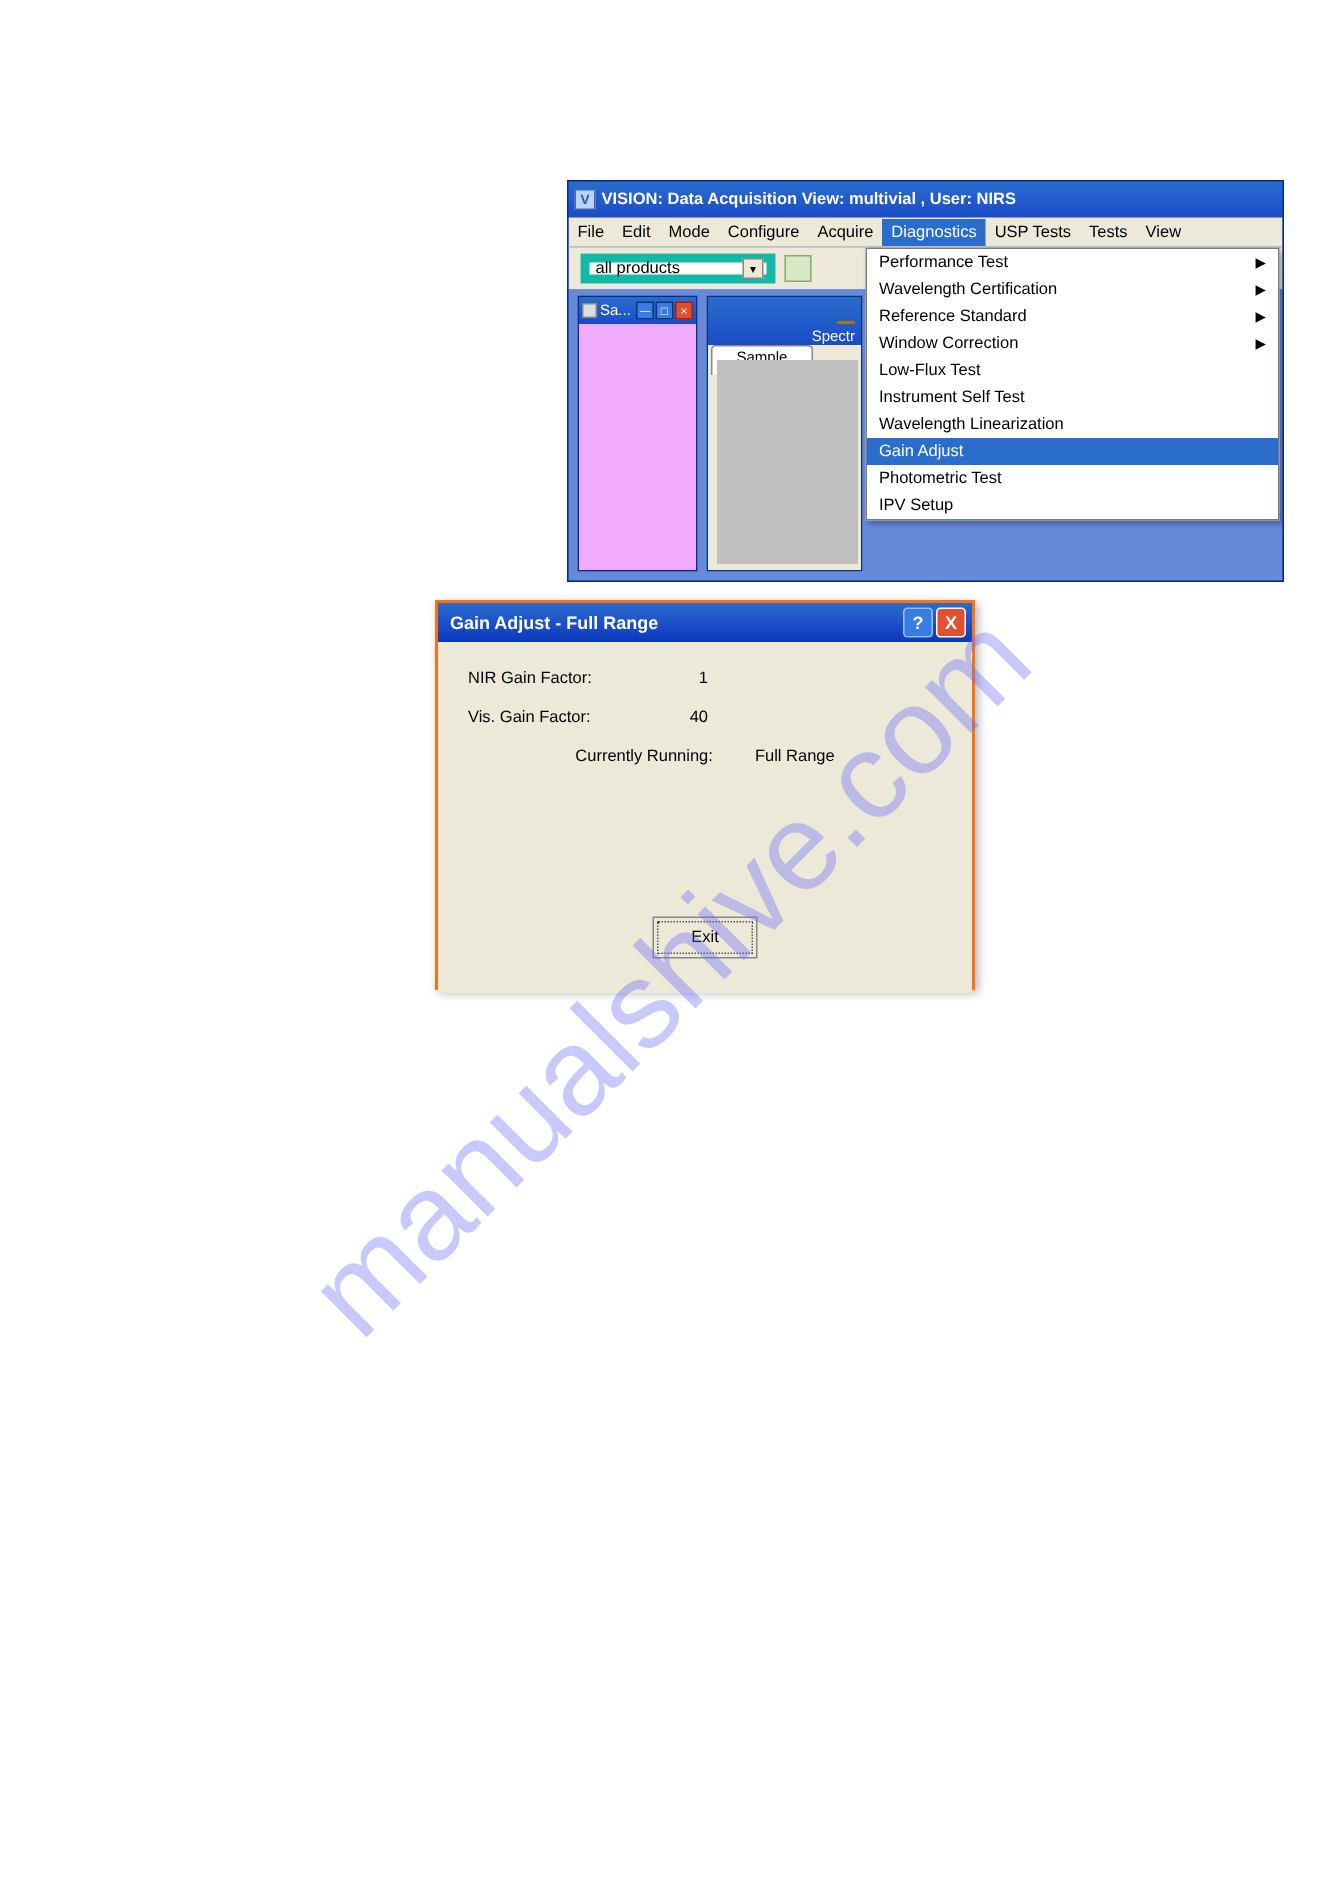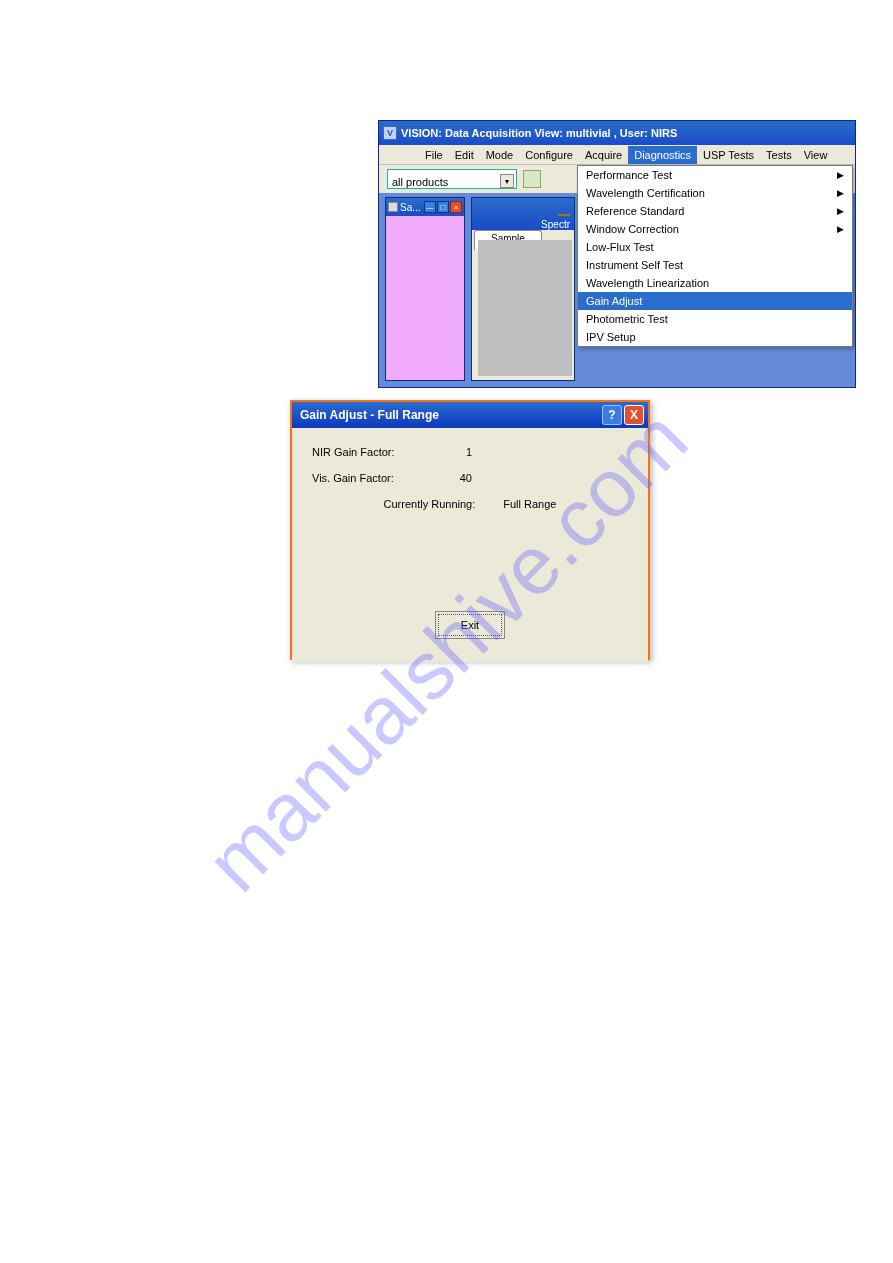--- a/index.html
+++ b/index.html
@@ -54,21 +54,20 @@
     justify-content: center;
     font-size: 9px;
     color: #335599;
   }
   .vision-menubar {
     height: 20px;
     background: #ece9d8;
     display: flex;
     align-items: center;
     border-bottom: 1px solid #c0c0c0;
-    padding-left: 40px;
   }
   .vision-menubar .mitem {
     padding: 3px 6px;
     cursor: default;
   }
   .vision-menubar .mitem.active {
     background: #2a6dcc;
     color: #fff;
   }
   .vision-toolbar {
@@ -76,23 +75,23 @@
     background: #ece9d8;
     display: flex;
     align-items: center;
     padding-left: 8px;
     gap: 6px;
   }
   .combo {
     width: 130px;
     height: 20px;
     background: #fff;
-    border: 1px solid #14b8a6;
-    display: flex;
-    align-items: flex-end;
+    border: 6px solid #14b8a6;
+    display: flex;
+    align-items: center;
     justify-content: space-between;
     padding: 0 2px 0 4px;
     font-size: 11px;
   }
   .combo .arrow {
     width: 14px; height: 14px;
     background: #ece9d8;
     border: 1px solid #888;
     display: flex;
     align-items: center;

